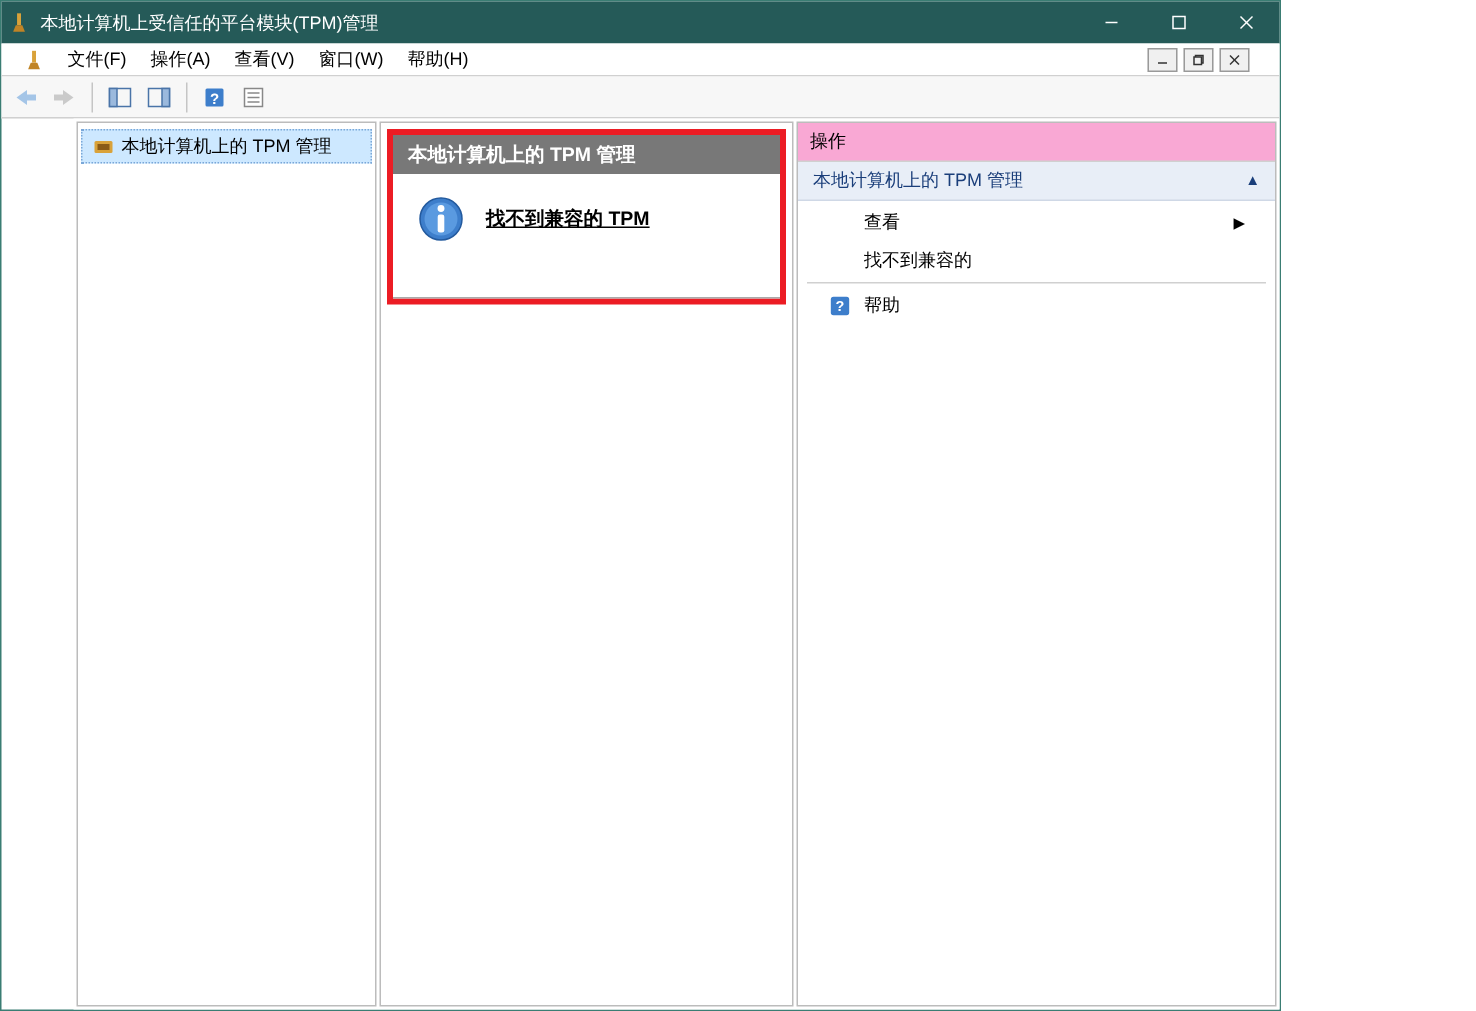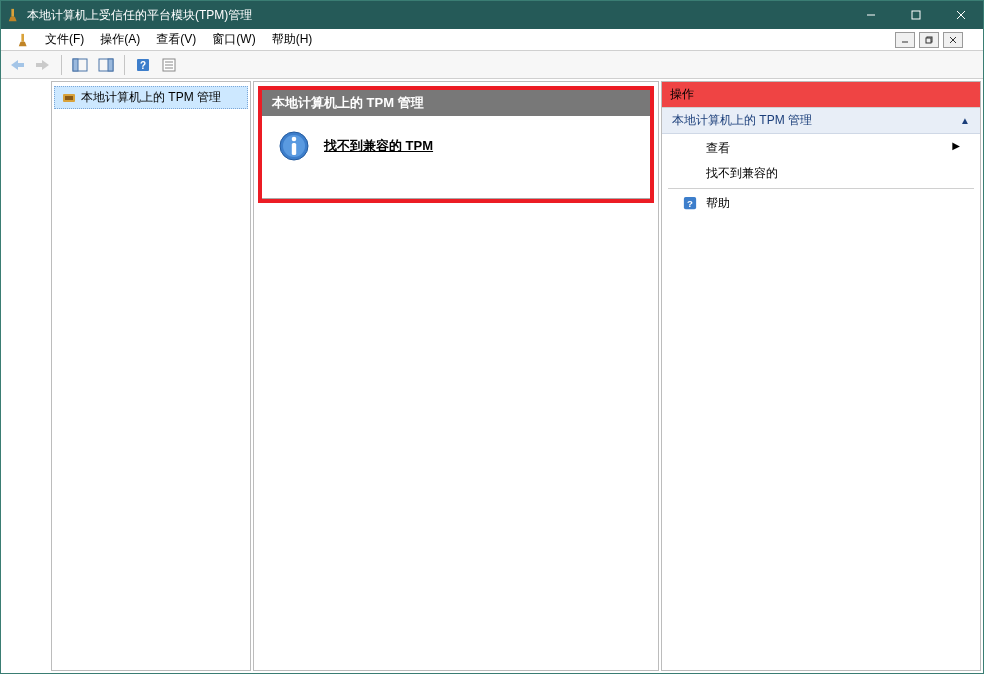--- a/index.html
+++ b/index.html
@@ -1,17 +1,17 @@
 <!DOCTYPE html>
 <html><head>
 <meta charset="utf-8">
 <style>
   * { box-sizing: border-box; }
   html, body { margin: 0; padding: 0; width: 984px; height: 674px; font-family: "Microsoft YaHei", "Segoe UI", Tahoma, sans-serif; overflow: hidden; background: #fff; }
-  .window { width: 984px; height: 674px; display: flex; flex-direction: column; border: 1px solid #3a7d73; }
+  .window { width: 854px; height: 674px; display: flex; flex-direction: column; border: 1px solid #3a7d73; }
 
   
   .titlebar { height: 28px; background: #255a58; color: #fff; display: flex; align-items: center; padding: 0 0 0 6px; font-size: 12px; }
   .titlebar .title-icon { width: 14px; height: 14px; margin-right: 6px; display: inline-flex; }
   .titlebar-title { flex: 1; }
   .win-controls { display: flex; height: 100%; }
   .win-btn { width: 45px; height: 28px; display: flex; align-items: center; justify-content: center; color: #fff; font-size: 12px; }
   .win-btn-close { width: 45px; }
   .win-btn svg { stroke: #fff; stroke-width: 1; fill: none; }
 
@@ -41,24 +41,24 @@
   
   .highlight-box { border: 4px solid #ec1c24; padding: 0; margin: 0 0 0 0; }
   .section-header { background: #787878; color: #fff; font-weight: bold; font-size: 13px; padding: 4px 10px; }
   .section-body { padding: 14px 16px 22px 16px; border-bottom: 1px solid #aaa; }
   .msg-row { display: flex; align-items: center; gap: 14px; margin-bottom: 14px; }
   .info-icon { width: 32px; height: 32px; flex: 0 0 32px; }
   .msg-title { font-weight: bold; font-size: 13px; text-decoration: underline; }
   .msg-body { font-size: 12px; line-height: 1.6; color: #222; }
 
   
-  .actions-header { background: #ef4444; border-bottom: 1px solid #d0d0d0; font-size: 12px; padding: 4px 8px; }
+  .actions-header { background: #f9a8d4; border-bottom: 1px solid #d0d0d0; font-size: 12px; padding: 4px 8px; }
   .actions-group-header { background: #e8eef7; color: #1a3e7a; font-size: 12px; padding: 4px 10px; border-bottom: 1px solid #cfd8e6; display:flex; align-items:center; justify-content:space-between;}
   .actions-list { padding: 2px 0; }
-  .action-item { display: flex; gap: 8px; padding: 4px 20px; font-size: 12px; cursor: default; }
+  .action-item { display: flex; align-items: center; gap: 8px; padding: 4px 20px; font-size: 12px; cursor: default; }
   .action-item .ai-icon { width: 16px; height: 16px; display:inline-flex; align-items:center; justify-content:center;}
   .action-item .arrow { margin-left: auto; font-size: 10px; }
   .chev { font-size:10px;}
 </style>
 </head>
 <body>
 
 <div class="window">
 
   <div class="titlebar">

